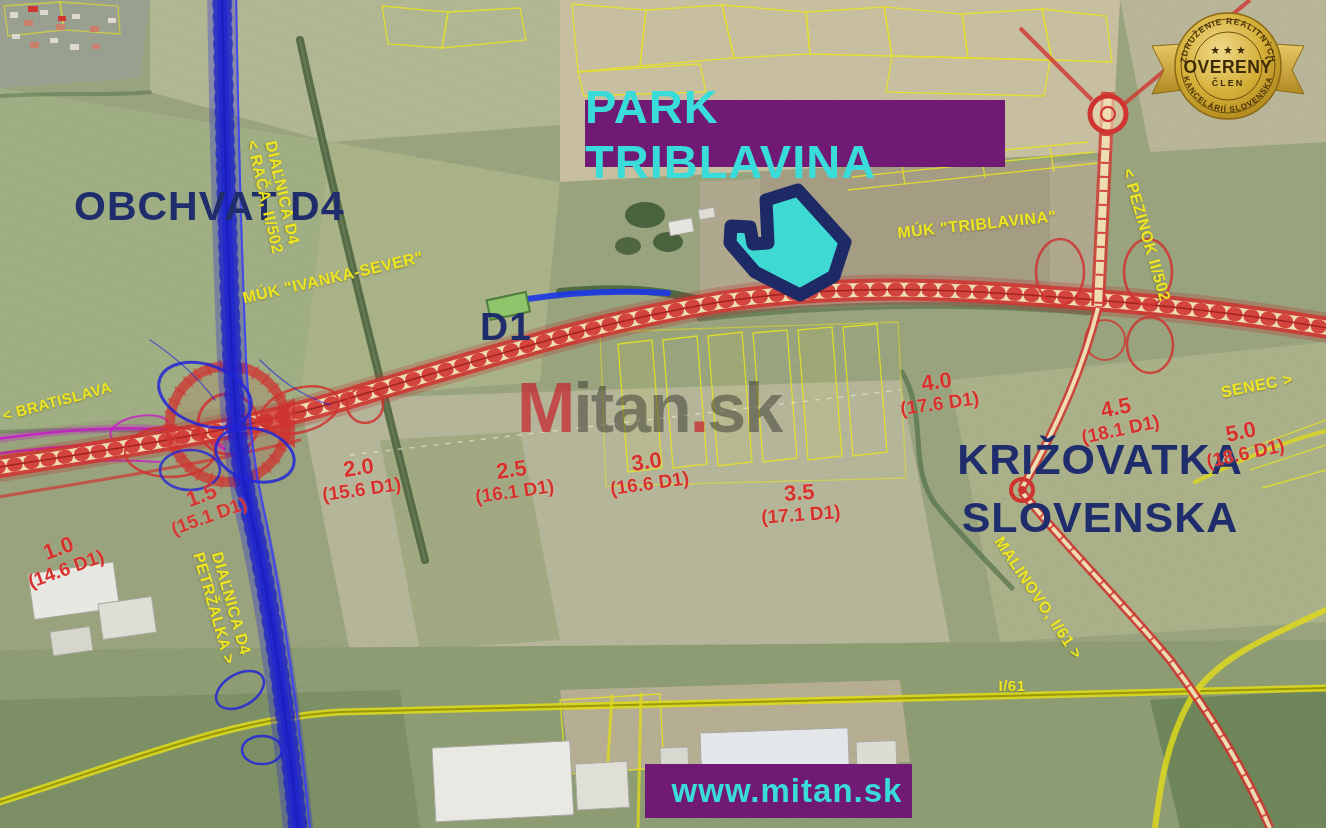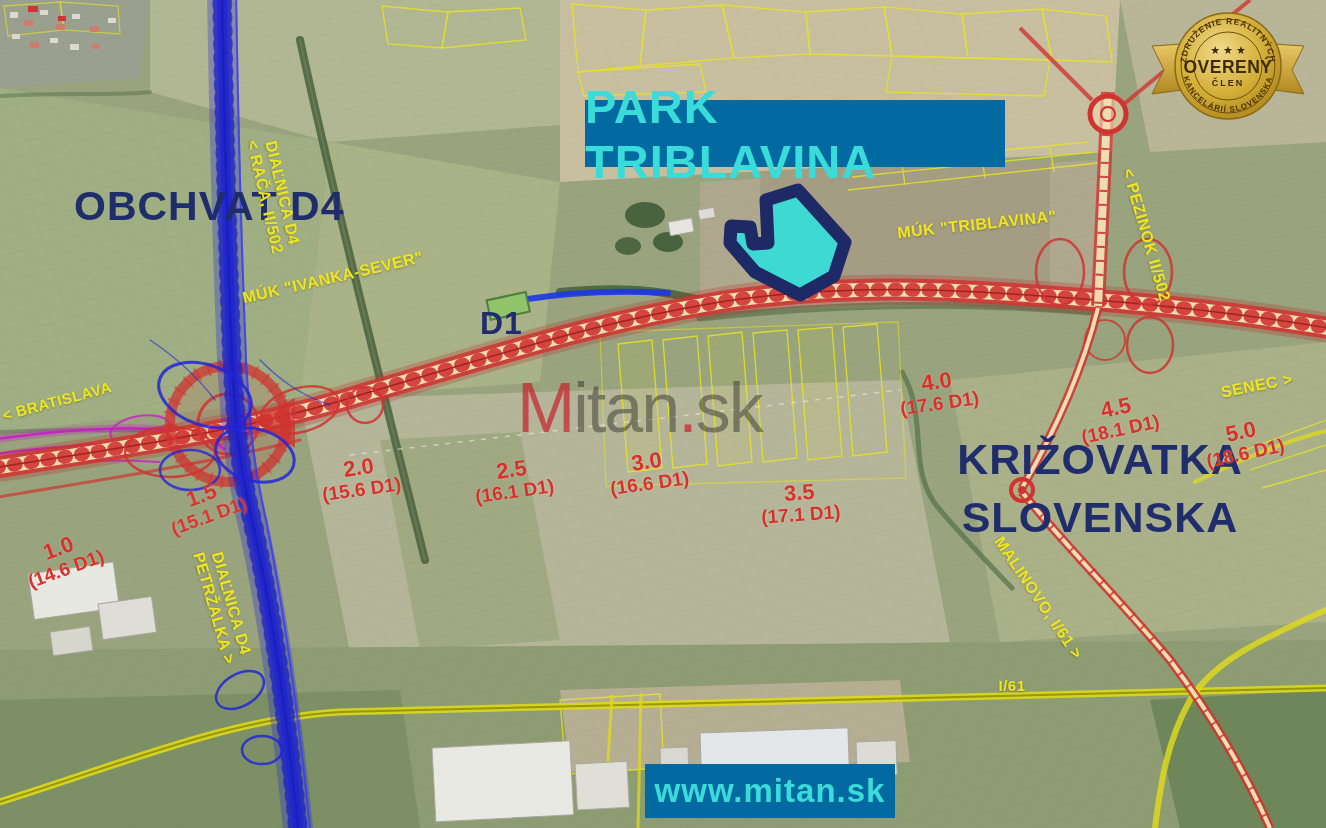--- a/index.html
+++ b/index.html
@@ -8,28 +8,28 @@
   #stage svg.map{position:absolute;left:0;top:0;}
   .lbl{position:absolute;white-space:nowrap;}
   .yellow-lbl{color:#efe622;font-weight:700;font-size:16px;letter-spacing:.5px;
               text-shadow:0 1px 2px rgba(70,70,0,.45);text-align:center;line-height:1.15;}
   .yellow-lbl .l2{display:block;}
   .red-marker{color:#d8312d;font-weight:700;text-align:center;line-height:1.08;
               text-shadow:0 0 2px rgba(255,245,235,.35);}
   .red-marker .km{display:block;font-size:22px;}
   .red-marker .ref{display:block;font-size:19px;}
   .navy-lbl{color:#202d6d;font-weight:800;letter-spacing:1px;}
-  .banner{position:absolute;background:#0369a1;color:#39dcd8;font-weight:800;
+  .banner{position:absolute;background:#701a75;color:#39dcd8;font-weight:800;
           display:flex;align-items:center;justify-content:center;letter-spacing:1px;}
   #title-banner{left:585px;top:100px;width:420px;height:67px;font-size:47px;}
-  #site-banner{left:645px;top:764px;width:250px;height:54px;font-size:33px;}
+  #site-banner{left:645px;top:764px;width:250px;height:54px;font-size:33px;padding-left:17px;}
   #heading-obchvat{left:74px;top:183px;font-size:41px;}
-  #heading-d1{left:480px;top:305px;font-size:32px;}
+  #heading-d1{left:480px;top:305px;font-size:39px;}
   #heading-kriz{left:950px;top:430px;width:300px;text-align:center;font-size:43px;line-height:1.35;}
-  #watermark{left:517px;top:368px;font-size:70px;font-weight:400;letter-spacing:-2px;opacity:.78;}
+  #watermark{left:517px;top:368px;font-size:70px;font-weight:700;letter-spacing:-2px;opacity:.78;}
   #watermark .wm-red{color:rgba(197,36,44,.92);}
   #watermark .wm-dark{color:rgba(48,48,44,.62);}
   #badge{position:absolute;left:1150px;top:4px;width:156px;height:128px;}
   .ctr{transform:translate(-50%,-50%);}
 </style>
 </head>
 <body>
 
 <div id="stage">
 

